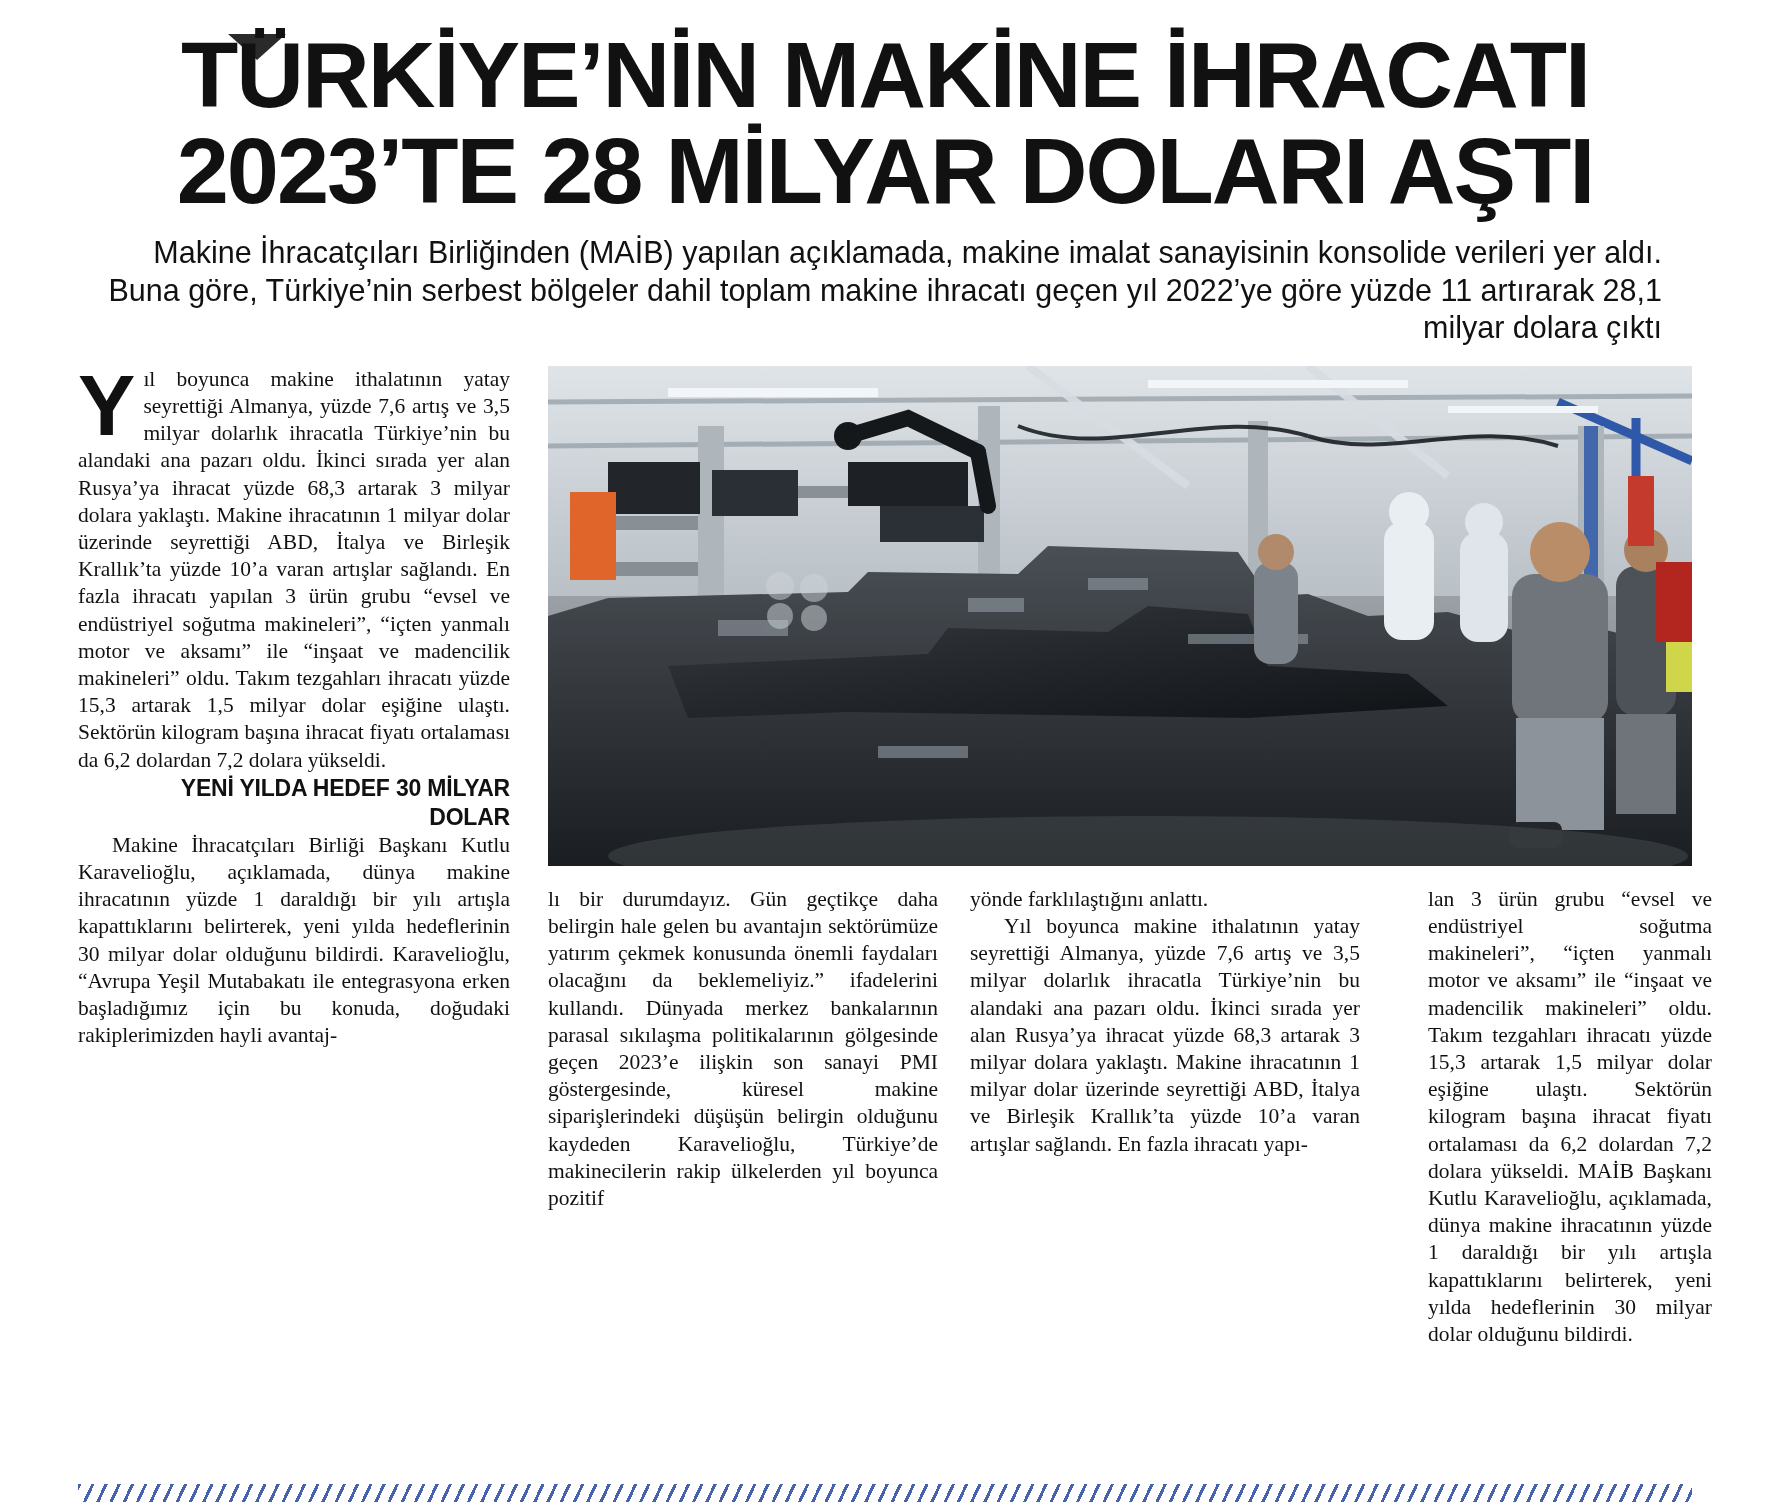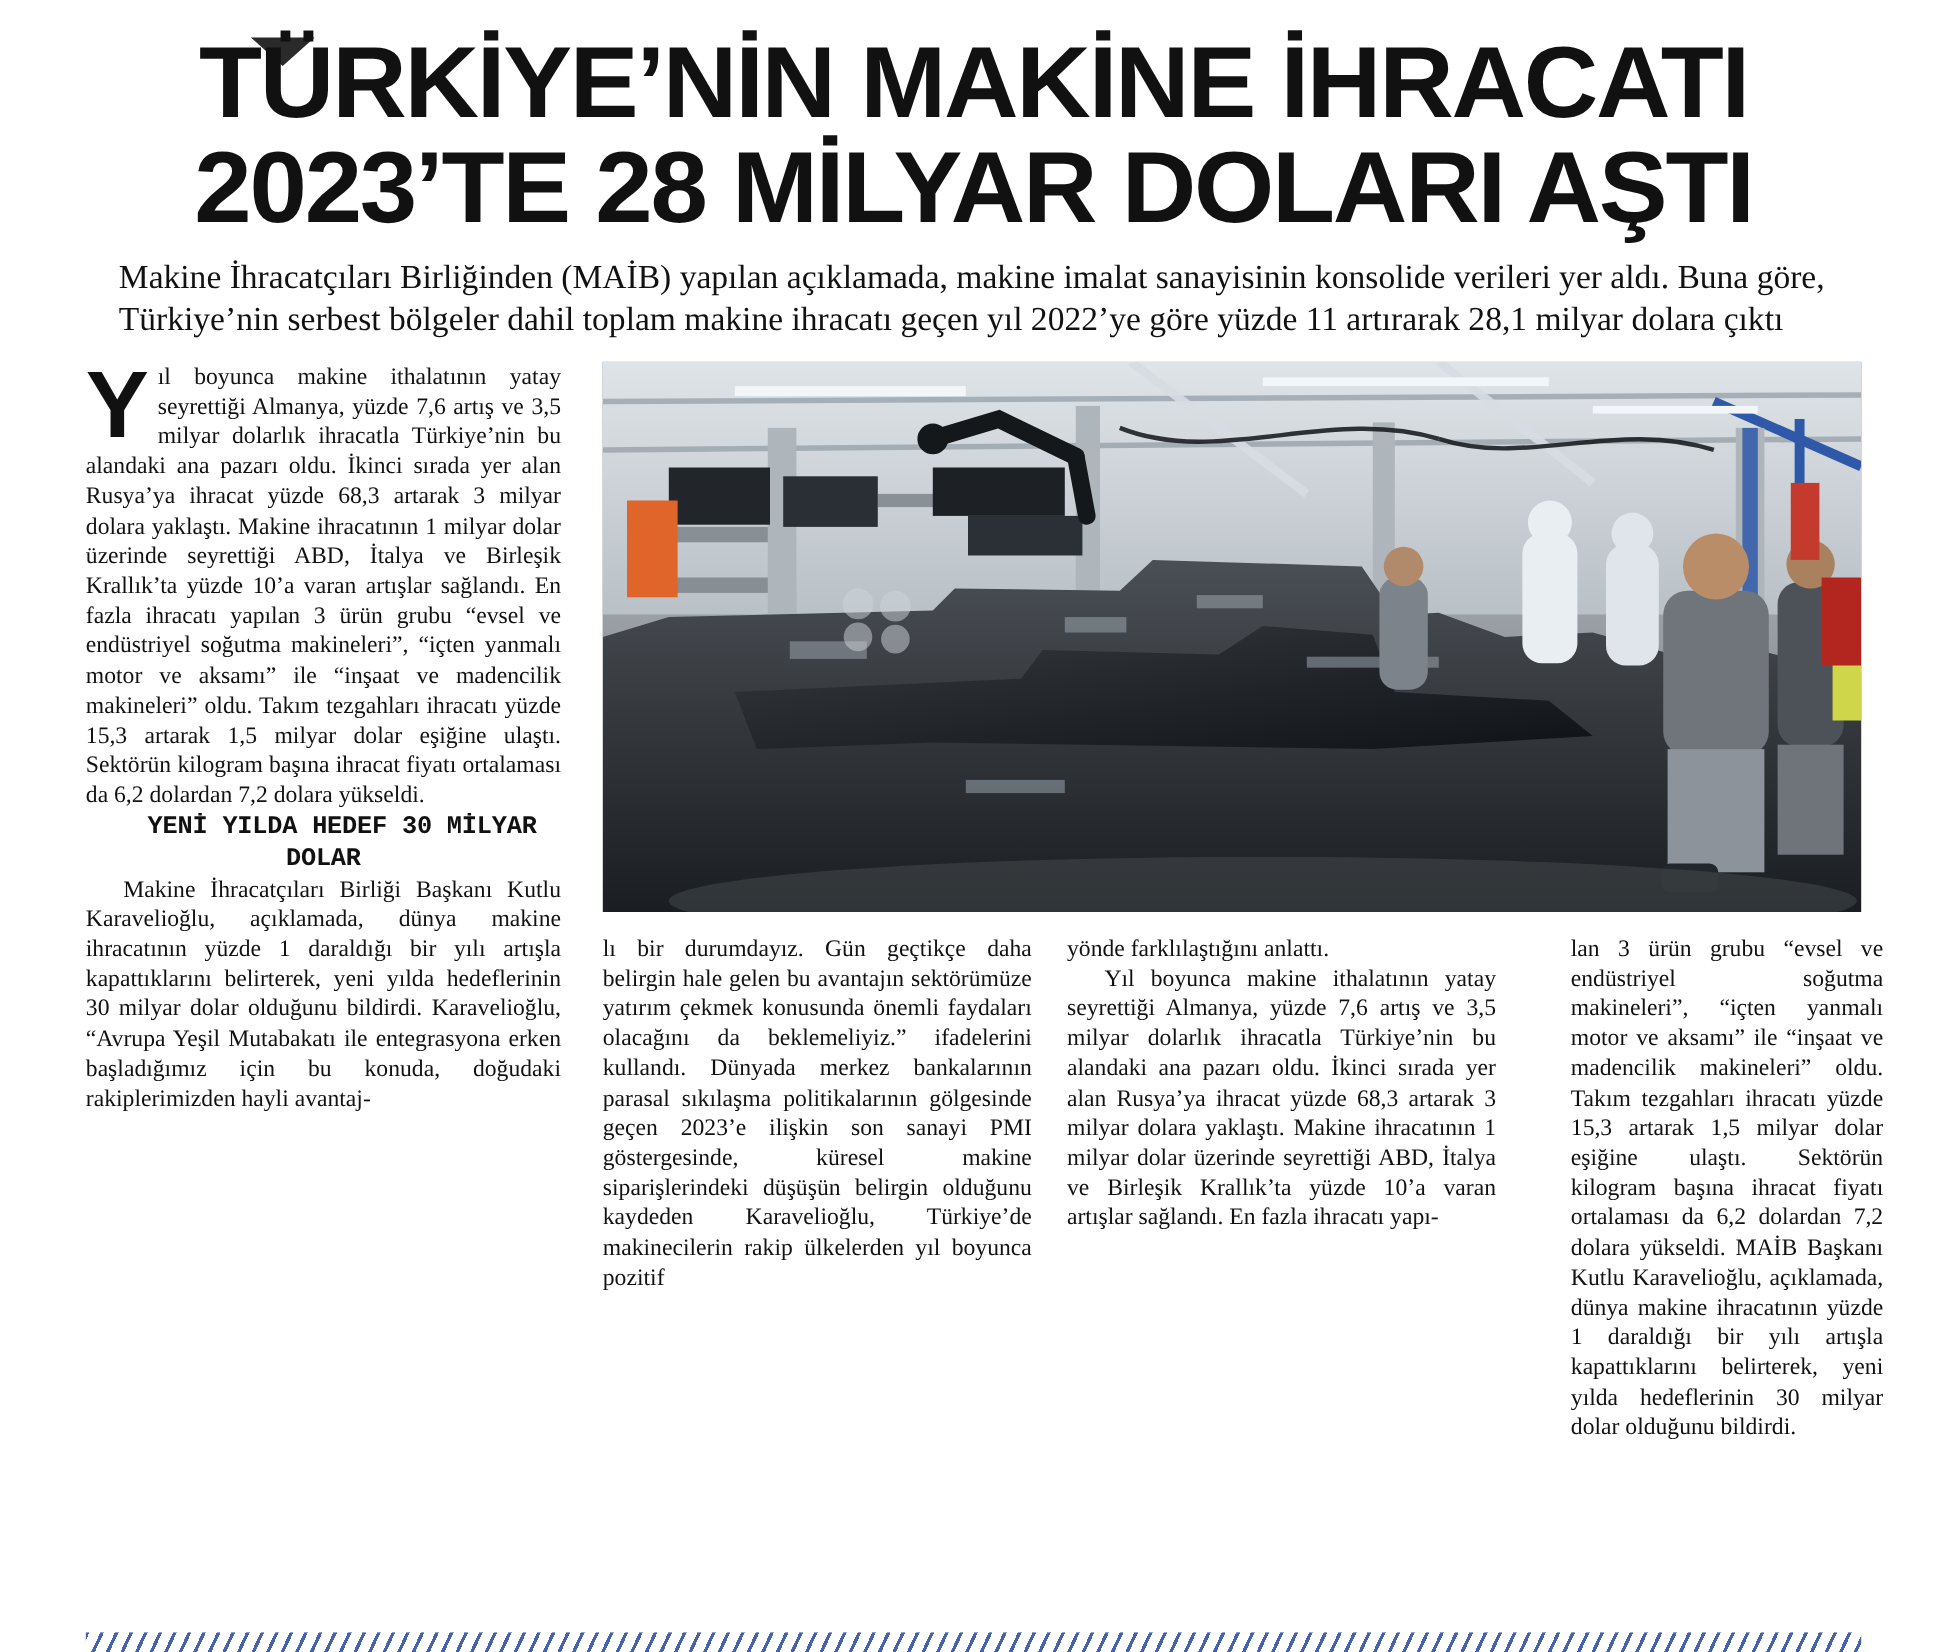--- a/index.html
+++ b/index.html
@@ -48,24 +48,24 @@
     text-align: center;
     margin: 30px 0 0 0;
     transform: scaleX(1.02);
     transform-origin: center top;
   }
   .headline .l1, .headline .l2 { display: block; white-space: nowrap; }
   .headline .l2 { margin-top: 6px; }
 
   
   .deck {
-    font-family: Liberation Serif, serif;
+    font-family: Liberation Sans, sans-serif;
     font-size: 30.5px;
     line-height: 1.22;
-    text-align: left;
+    text-align: right;
     margin: 18px 30px 0 30px;
     color: #111111;
   }
 
   
   .content {
     position: relative;
     margin-top: 20px;
     height: 1000px;
   }
@@ -93,27 +93,27 @@
     float: left;
     font-family: "Liberation Sans", sans-serif;
     font-weight: bold;
     font-size: 86px;
     line-height: 0.78;
     margin: 6px 8px 0 0;
     color: #111;
   }
 
   .subhead {
-    font-family: Liberation Mono, monospace;
+    font-family: Liberation Sans, sans-serif;
     font-weight: bold;
     font-size: 23px;
     letter-spacing: -0.2px;
     margin: 14px 0 8px 0;
     text-indent: 0;
-    text-align: center;
+    text-align: right;
   }
 
   
   .photo {
     position: absolute;
     left: 470px;
     top: 0;
     width: 1144px;
     height: 500px;
     overflow: hidden;

